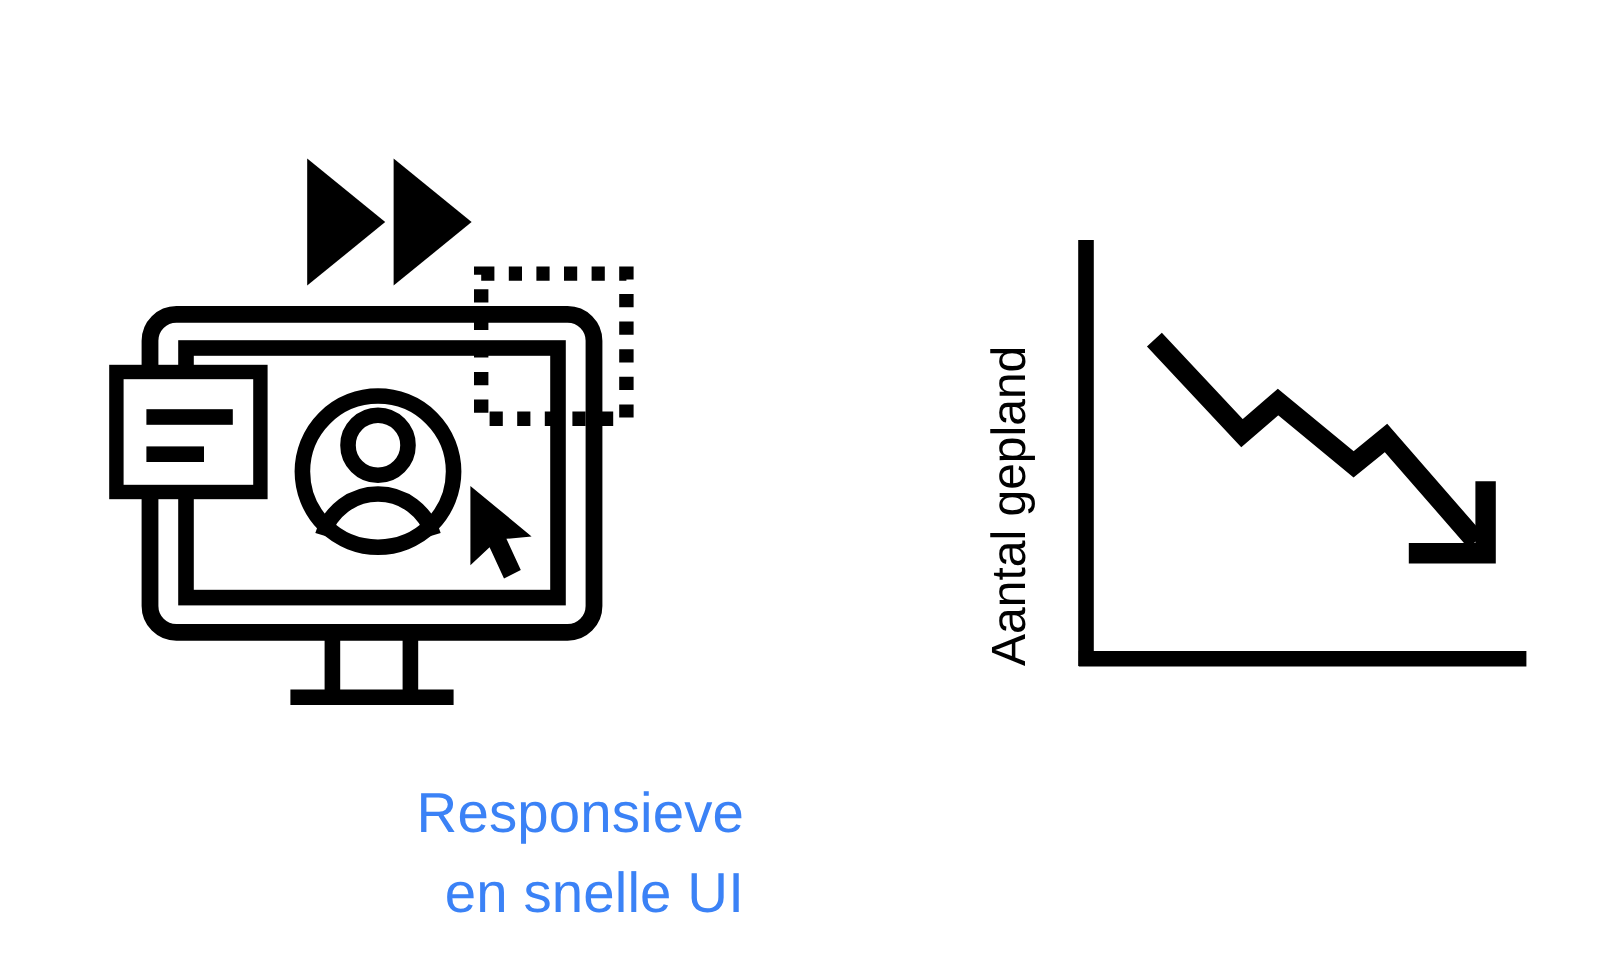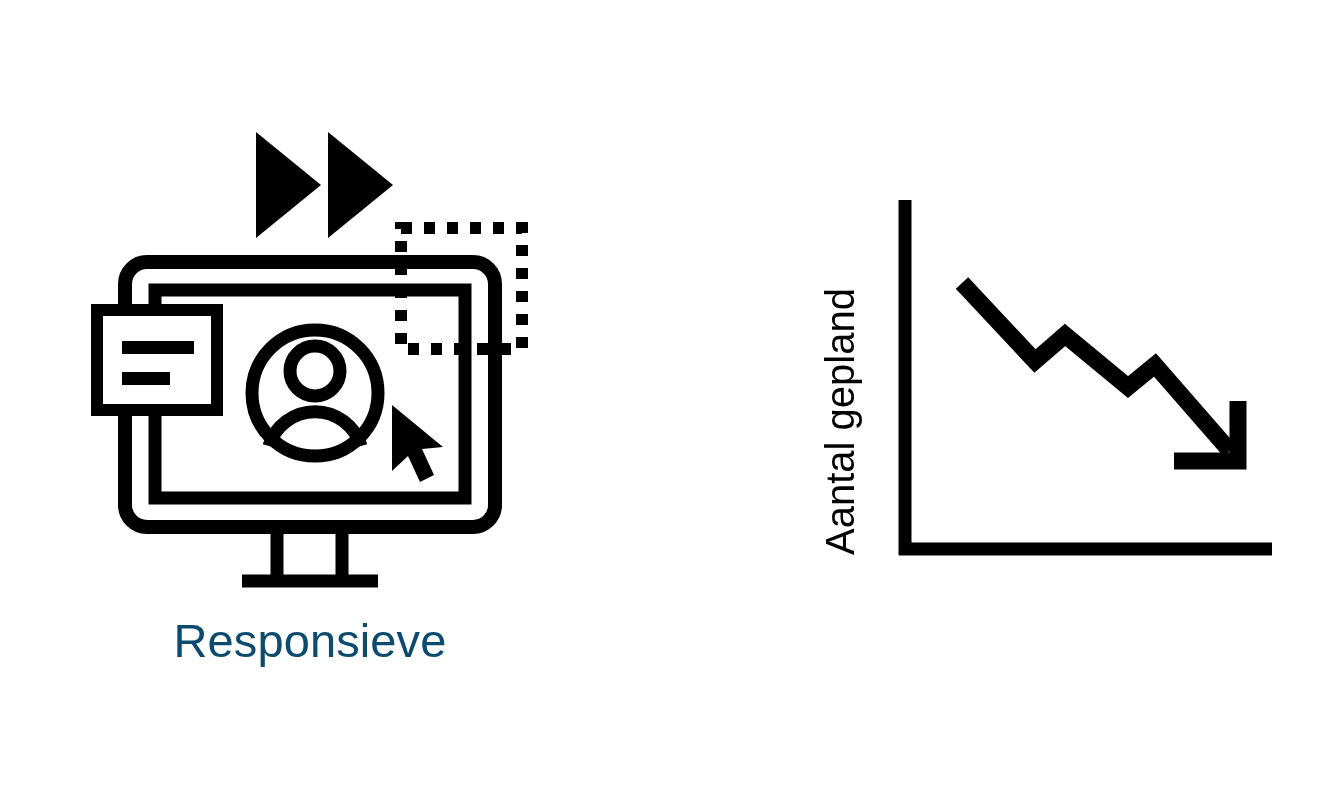--- a/index.html
+++ b/index.html
@@ -34,28 +34,28 @@
   #ui-illustration {
     left: 70px;
     top: 110px;
     width: 500px;
     height: 500px;
   }
 
   #caption {
     position: absolute;
     left: 0;
-    top: 608px;
+    top: 644px;
     width: 620px;
-    text-align: center;
+    text-align: right;
     font-family: "Liberation Sans", sans-serif;
     font-size: 47px;
     line-height: 1.42;
     font-weight: 400;
-    color: #0c4a6e;
+    color: #3b82f6;
     letter-spacing: 0.1px;
   }
   #caption .cap-line { display: block; }
 
   #chart-illustration {
     left: 150px;
     top: 175px;
     width: 500px;
     height: 420px;
   }
@@ -96,20 +96,21 @@
         <path d="M 199 336 A 48 48 0 0 1 291 336"></path>
       </g>
 
       <polygon fill="#000000" points="322,295 322,361 338,346 350,372 364,365 352,339 373,337"></polygon>
 
       <rect x="331" y="118" width="121" height="121" fill="none" stroke="#000000" stroke-width="12" stroke-dasharray="11 12" stroke-linecap="butt"></rect>
     </svg>
 
     <div id="caption">
       <span class="cap-line">Responsieve</span>
+      <span class="cap-line">en snelle UI</span>
     </div>
   </div>
 
   <div class="panel" id="right-panel">
 
     <svg class="svg-block" id="chart-illustration" viewBox="0 0 500 420" xmlns="http://www.w3.org/2000/svg">
 
       <text x="0" y="0" transform="translate(44,380) rotate(-90)" font-family="Liberation Sans, sans-serif" font-size="40" fill="#000000">Aantal gepland</text>
 
       <g stroke="#000000" stroke-width="13" fill="none">

